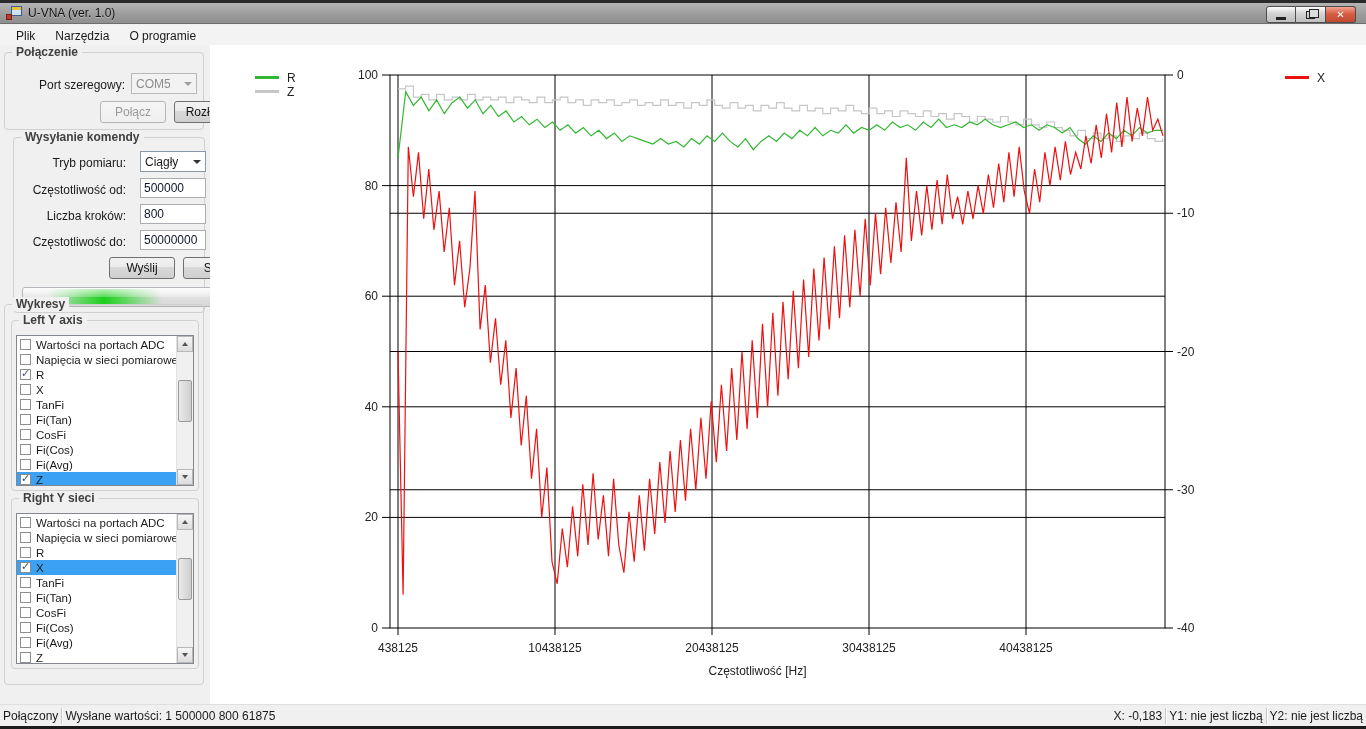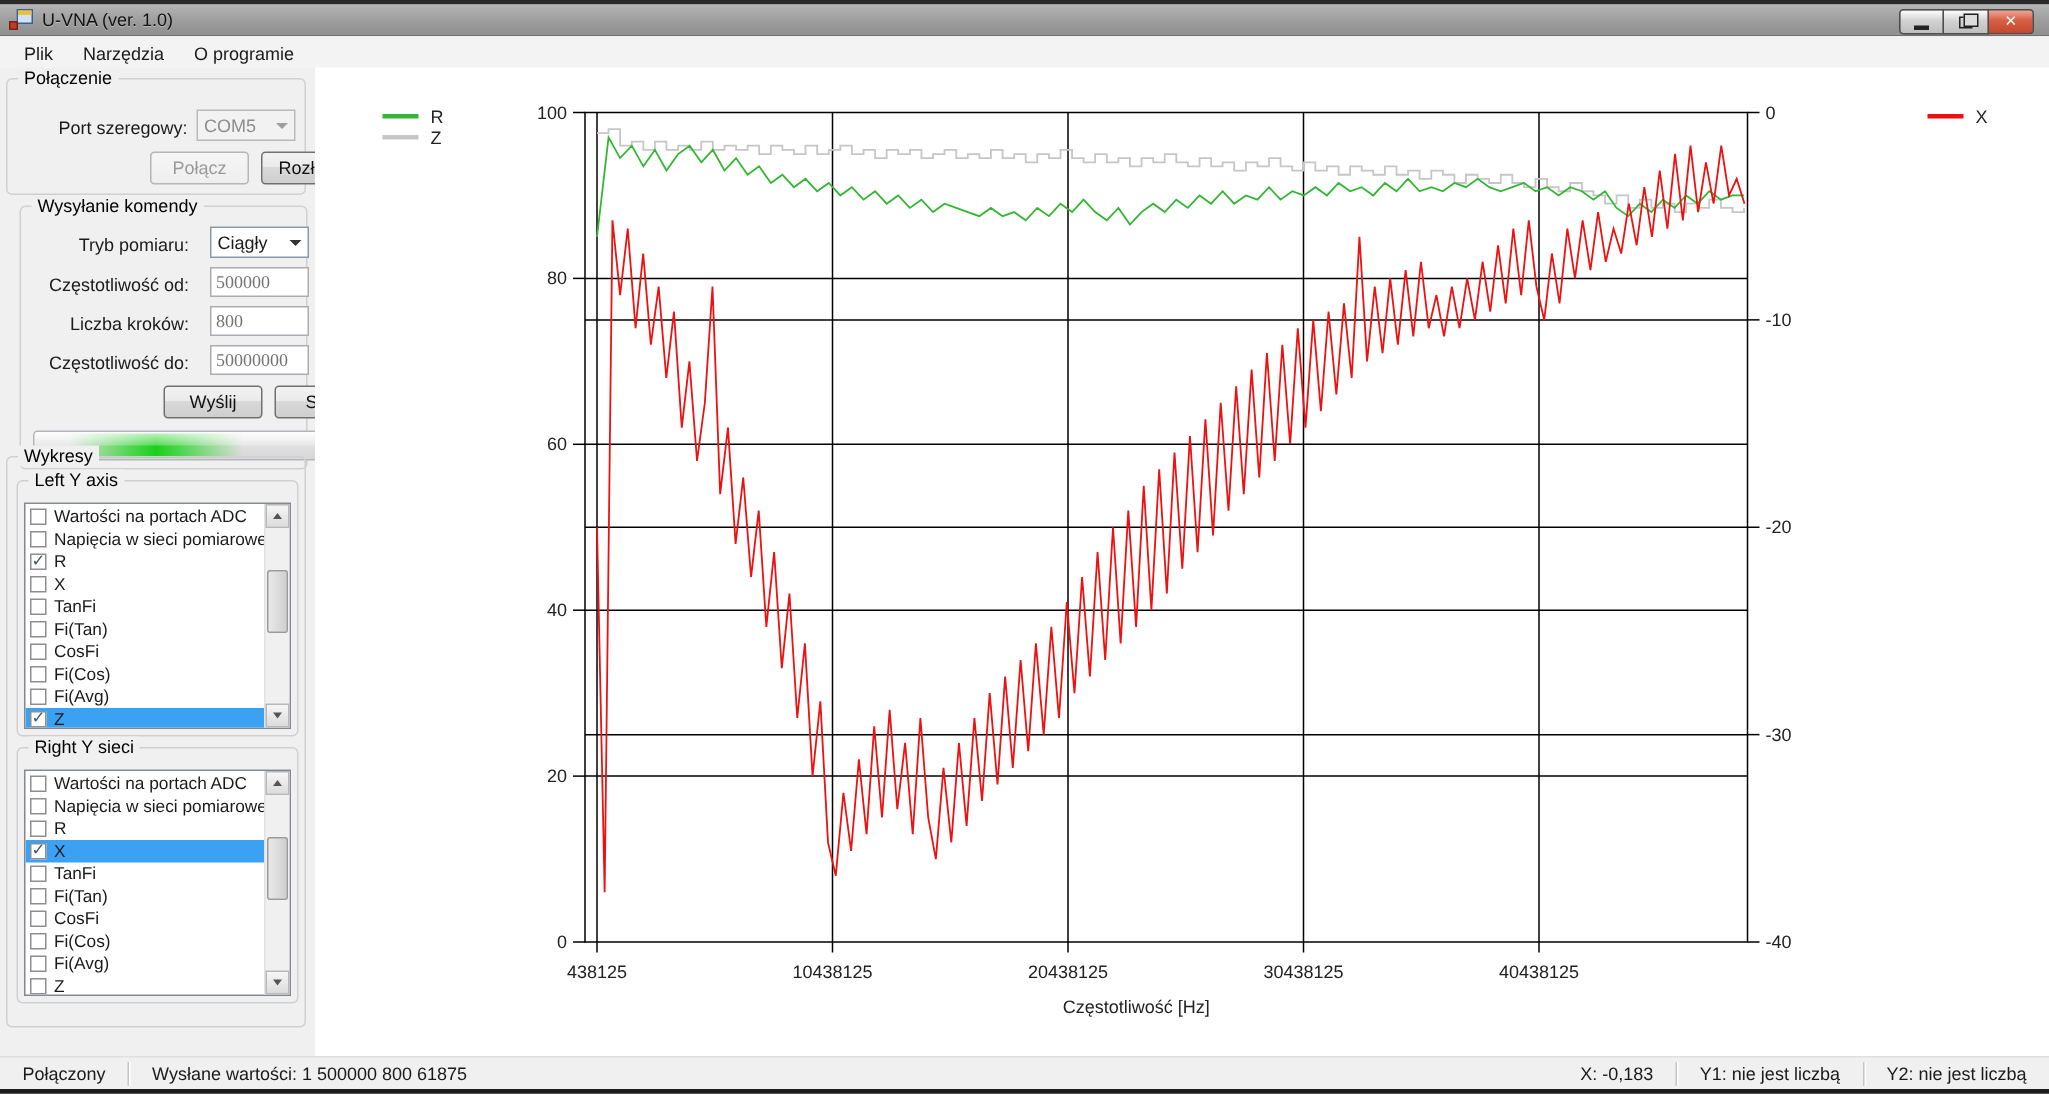--- a/index.html
+++ b/index.html
@@ -28,34 +28,34 @@
   .glyph-restore { width:9px; height:8px; border:1px solid #222; position:relative; background:transparent; }
   .glyph-restore:before { content:""; position:absolute; left:2px; top:-3px; width:8px; height:7px; border:1px solid #222; background:#ddd; }
 
   
   .menubar { position:absolute; left:0; top:25px; width:1366px; height:20px; background:#f3f3f3;
              display:flex; align-items:flex-end; padding-left:6px; }
   .menu-item { padding:2px 10px; }
 
   
   .groupbox { position:absolute; border:1px solid #d0d0d0; border-radius:4px; }
-  .groupbox > .gb-label { position:absolute; top:-8px; left:7px; background:#f0f0f0; padding:0 4px; color:#000000; }
+  .groupbox > .gb-label { position:absolute; top:-8px; left:7px; background:#f0f0f0; padding:0 4px; color:#404040;font-weight:bold; }
   .gb-inner > .gb-label { background:#f0f0f0; }
 
   .form-label { position:absolute; right:78px; white-space:nowrap; }
 
   .combo { position:absolute; height:21px; width:66px; background:#fff; border:1px solid #8a99a8; display:flex; align-items:center;
            padding-left:4px; }
   .combo .arrow-zone { position:absolute; right:1px; top:1px; bottom:1px; width:15px; display:flex; align-items:center; justify-content:center; }
   .combo .arr { width:0; height:0; border-left:4px solid transparent; border-right:4px solid transparent; border-top:4px solid #333; }
   .combo.disabled { background:#f2f2f2; color:#8d8d8d; border-color:#b9b9b9; }
   .combo.disabled .arr { border-top-color:#9d9d9d; }
 
-  .tbox { position:absolute; height:20px; width:66px; border:1px solid #abadb3; background:#fff; font-family:Liberation Serif, serif;
-          font-size:12px; padding:1px 3px; color:#737373; }
+  .tbox { position:absolute; height:20px; width:66px; border:1px solid #abadb3; background:#fff; font-family:Liberation Sans, sans-serif;
+          font-size:12px; padding:1px 3px; color:#0f172a; }
 
   .btn { position:absolute; height:22px; width:66px; border:1px solid #707070; border-radius:3px;
          background:linear-gradient(#f2f2f2,#ebebeb 45%,#d9d9d9 46%,#cfcfcf); font-family:inherit; font-size:12px;
          display:flex; align-items:center; justify-content:center; color:#111;margin-left:43px; }
   .btn.disabled { border-color:#b5b5b5; background:linear-gradient(#f5f5f5,#efefef); color:#9a9a9a; }
 
   .progress { position:absolute; left:8px; top:149px; width:190px; height:20px; border:1px solid #b2b6ba; border-radius:3px;
               background:linear-gradient(#f4f4f4,#e2e2e2 40%,#d7d7d7); overflow:hidden; }
   .progress .blob { position:absolute; left:12%; top:1px; bottom:1px; width:62%;
       background:linear-gradient(90deg, rgba(34,212,34,0) 0%, rgba(34,212,34,.75) 35%, rgba(18,206,18,.95) 50%, rgba(34,212,34,.75) 65%, rgba(34,212,34,0) 100%); }
@@ -81,21 +81,21 @@
   
   .chart-panel { position:absolute; left:210px; top:45px; width:1156px; height:659px; background:#fff; }
   .legend { position:absolute; display:flex; flex-direction:column; gap:1px; }
   .legend-row { display:flex; align-items:center; height:13px; }
   .legend-swatch { width:24px; height:3px; margin-right:8px; }
   .legend-label { font-size:12px; color:#222; }
 
   
   .statusbar { position:absolute; left:0; top:704px; width:1366px; height:22px; background:#f0f0f0;
                border-top:1px solid #dfdfdf; display:flex; align-items:center; }
-  .sb-cell { padding:0 15px; white-space:nowrap; }
+  .sb-cell { padding:0 3px; white-space:nowrap; }
   .sb-sep { width:1px; height:16px; background:#c6c6c6; box-shadow:1px 0 0 #fff; }
   .sb-spring { flex:1; }
   .bottom-edge { position:absolute; left:0; top:726px; width:1366px; height:3px; background:#1c1c1c; }
 </style>
 </head>
 <body>
 
 <div id="app">
 
   <div class="top-edge"></div>

